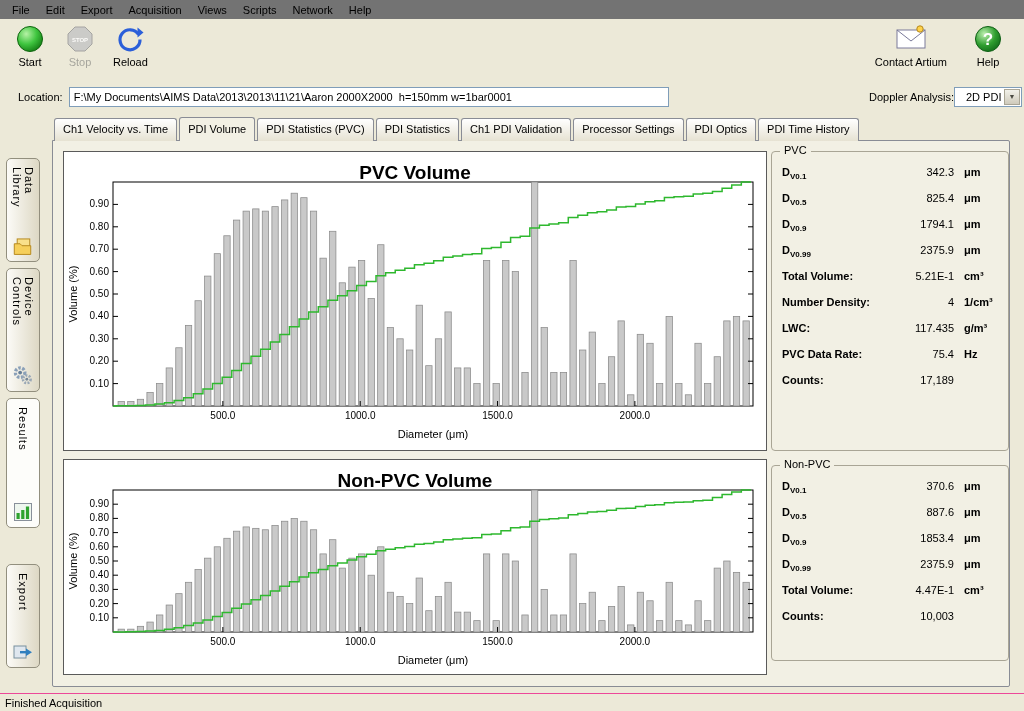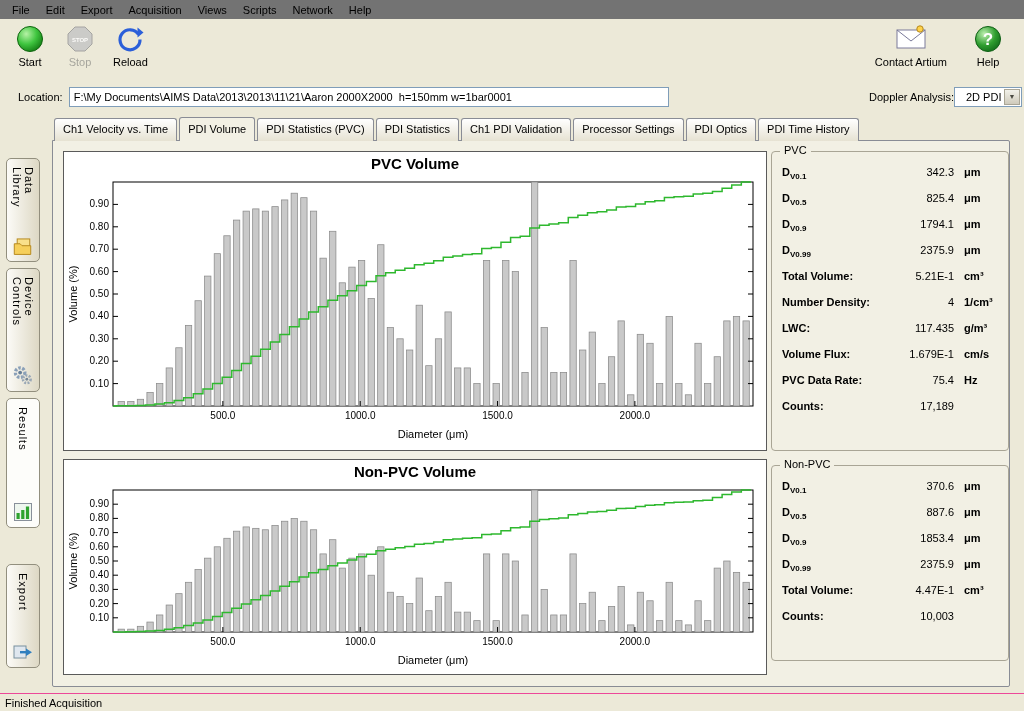--- a/index.html
+++ b/index.html
@@ -41,21 +41,21 @@
   .main{position:absolute;left:46px;top:112px;width:972px;height:581px;}
   .tabrow{position:absolute;left:8px;top:6px;height:23px;display:flex;gap:2px;z-index:2;}
   .tab{padding:4px 8px 3px;border:1px solid #898c95;border-bottom:none;border-radius:3px 3px 0 0;background:linear-gradient(#ffffff,#e6e2d2);white-space:nowrap;cursor:default;}
   .tab.active{background:#f2f0e4;padding-top:5px;margin-top:-1px;}
   .panel{position:absolute;left:6px;right:8px;top:28px;bottom:6px;border:1px solid #898c95;background:#f2f0e4;border-radius:0 2px 2px 2px;}
 
   
   .chart-box{position:absolute;left:10px;width:704px;background:#fff;border:1px solid #5a5a5a;}
   .chart-box-0{top:10px;height:300px;}
   .chart-box-1{top:318px;height:216px;}
-  .chart-title{text-align:center;font-size:15px;font-weight:bold;padding-top:3px;height:22px;}
+  .chart-title{text-align:center;font-size:19px;font-weight:bold;padding-top:10px;height:22px;}
   .chart-box svg{display:block;margin:0 auto;}
 
   
   .fieldset{position:absolute;left:718px;width:238px;border:1px solid #a9a595;border-radius:4px;background:#f2f0e4;}
   .fs-pvc{top:10px;height:300px;}
   .fs-nonpvc{top:324px;height:196px;}
   .legend{position:absolute;top:-8px;left:8px;background:#f2f0e4;padding:0 4px;font-size:11px;}
   .rows{padding:14px 8px 0 10px;}
   .stat-row{display:flex;align-items:baseline;height:26px;}
   .stat-label{font-weight:bold;}
@@ -452,25 +452,20 @@
           <span class="stat-label"><span>Number Density:</span><sub></sub></span>
           <span class="stat-value">4</span>
           <span class="stat-unit">1/cm³</span>
         </div>
         <div class="stat-row">
           <span class="stat-label"><span>LWC:</span><sub></sub></span>
           <span class="stat-value">117.435</span>
           <span class="stat-unit">g/m³</span>
         </div>
         <div class="stat-row">
-          <span class="stat-label"><span>Volume Flux:</span><sub></sub></span>
-          <span class="stat-value">1.679E-1</span>
-          <span class="stat-unit">cm/s</span>
-        </div>
-        <div class="stat-row">
           <span class="stat-label"><span>PVC Data Rate:</span><sub></sub></span>
           <span class="stat-value">75.4</span>
           <span class="stat-unit">Hz</span>
         </div>
         <div class="stat-row">
           <span class="stat-label"><span>Counts:</span><sub></sub></span>
           <span class="stat-value">17,189</span>
           <span class="stat-unit"></span>
         </div>
       </div>

